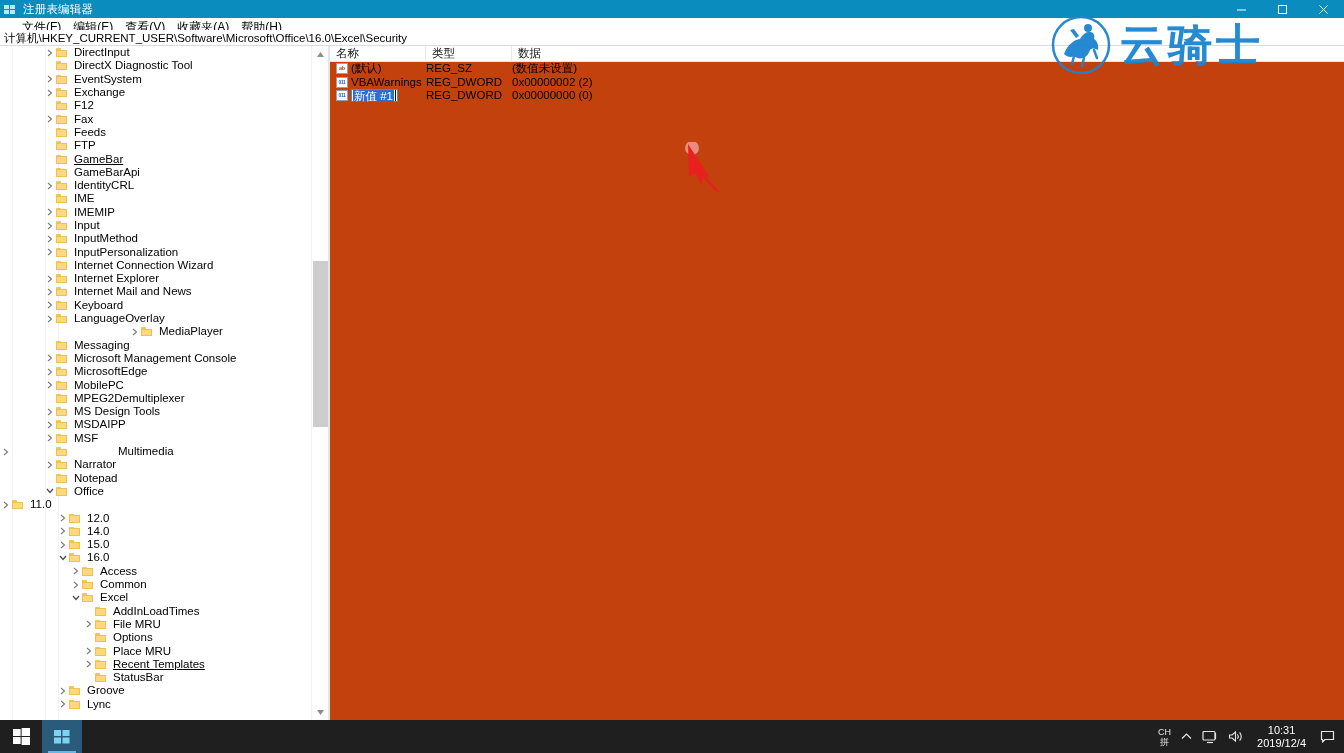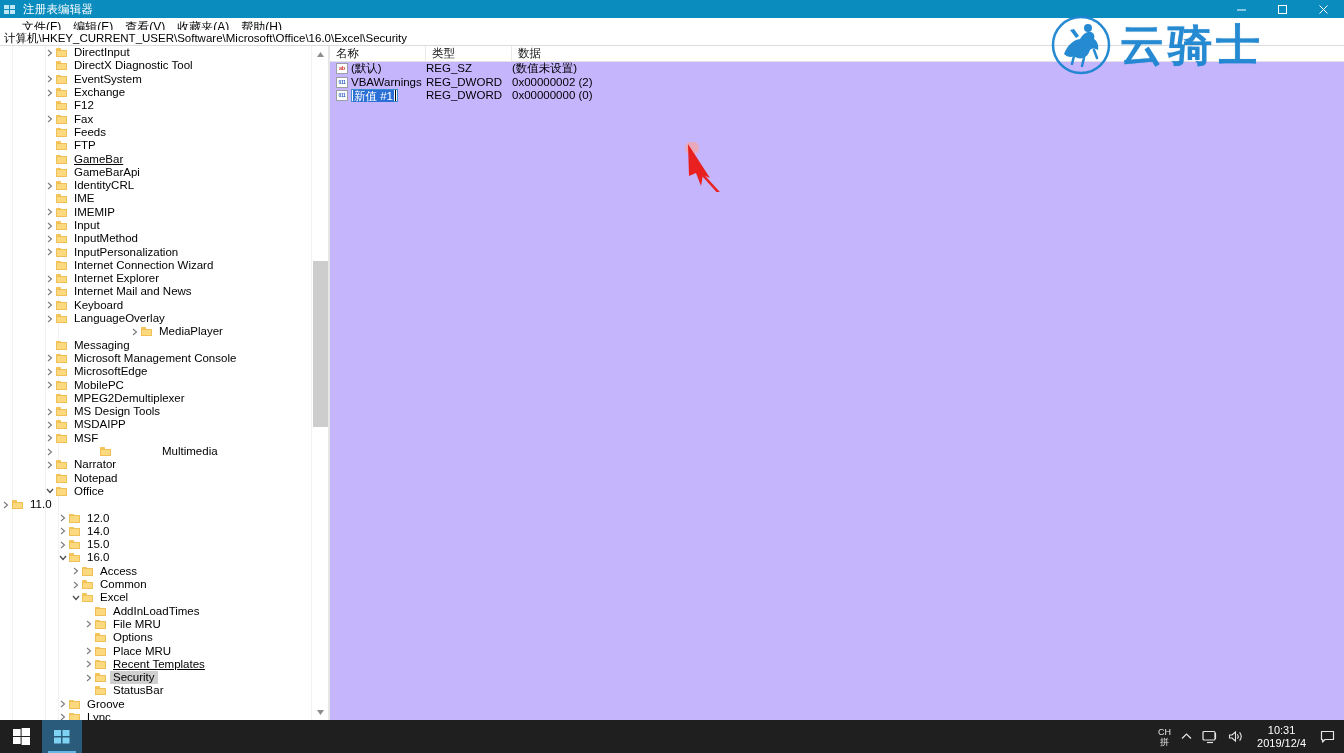--- a/index.html
+++ b/index.html
@@ -122,21 +122,21 @@
 
   
   .splitter {
     position: absolute; left: 328px; top: 0; width: 2px; height: 675px;
     background: #e6e6e6; cursor: col-resize;
   }
 
   
   .list-pane {
     position: absolute; left: 330px; top: 0; width: 1014px; height: 675px;
-    background: #c4b5fd;
+    background: #c2410c;
   }
   .list-header {
     position: absolute; left: 0; top: 0; width: 1014px; height: 16px;
     display: flex; border-bottom: 1px solid #e3e3e3; background:#fff;
   }
   .col-head {
     font-size: 11.5px; color: #111; line-height: 15px; padding-left: 6px;
     border-right: 1px solid #eaeaea; height: 16px; overflow: hidden;
   }
   .col-name { width: 96px; }
@@ -581,21 +581,21 @@
                 <svg class="chev" width="6" height="8" viewBox="0 0 6 8">
                   <path d="M1 1 L4.5 4 L1 7" stroke="#7a7a7a" stroke-width="1.1" fill="none"></path>
                 </svg>
               </div>
               <div class="folder">
                 <div class="f-tab"></div>
                 <div class="f-body"></div>
               </div>
               <span class="label">MSF</span>
             </div>
-            <div class="tree-row" style="padding-left: 44px; gap: 44px;">
+            <div class="tree-row" style=" gap: 44px;">
               <div class="twisty">
                 <svg class="chev" width="6" height="8" viewBox="0 0 6 8">
                   <path d="M1 1 L4.5 4 L1 7" stroke="#7a7a7a" stroke-width="1.1" fill="none"></path>
                 </svg>
               </div>
               <div class="folder">
                 <div class="f-tab"></div>
                 <div class="f-body"></div>
               </div>
               <span class="label">Multimedia</span>
@@ -772,32 +772,20 @@
               <div class="twisty">
                 <svg class="chev" width="6" height="8" viewBox="0 0 6 8">
                   <path d="M1 1 L4.5 4 L1 7" stroke="#7a7a7a" stroke-width="1.1" fill="none"></path>
                 </svg>
               </div>
               <div class="folder">
                 <div class="f-tab"></div>
                 <div class="f-body"></div>
               </div>
               <span class="label">Recent Templates</span>
-            </div>
-            <div class="tree-row selected" style="padding-left: 83px;">
-              <div class="twisty">
-                <svg class="chev" width="6" height="8" viewBox="0 0 6 8">
-                  <path d="M1 1 L4.5 4 L1 7" stroke="#7a7a7a" stroke-width="1.1" fill="none"></path>
-                </svg>
-              </div>
-              <div class="folder">
-                <div class="f-tab"></div>
-                <div class="f-body"></div>
-              </div>
-              <span class="label">Security</span>
             </div>
             <div class="tree-row" style="padding-left: 83px;">
               <div class="twisty"></div>
               <div class="folder">
                 <div class="f-tab"></div>
                 <div class="f-body"></div>
               </div>
               <span class="label">StatusBar</span>
             </div>
             <div class="tree-row" style="padding-left: 57px;">

